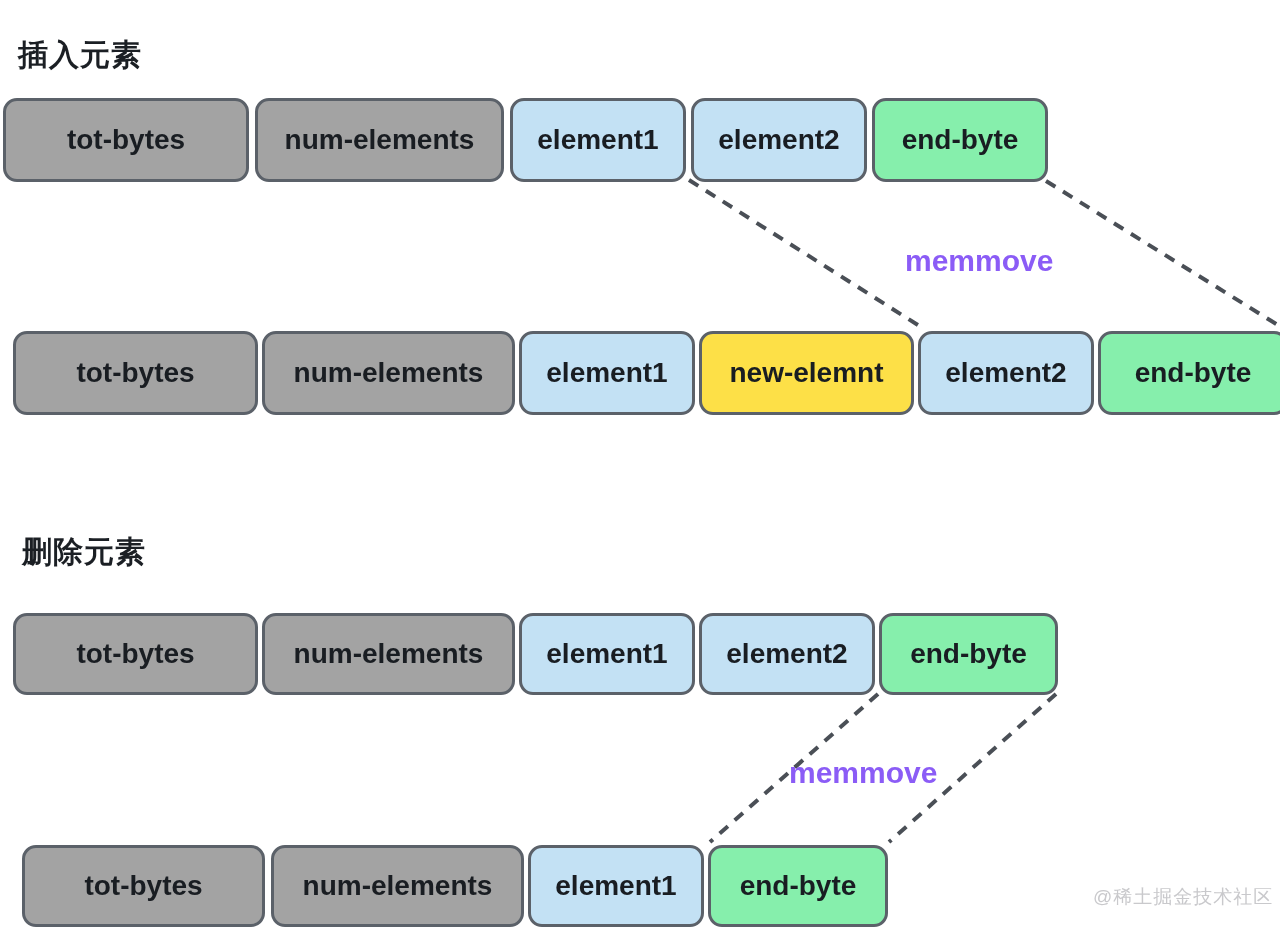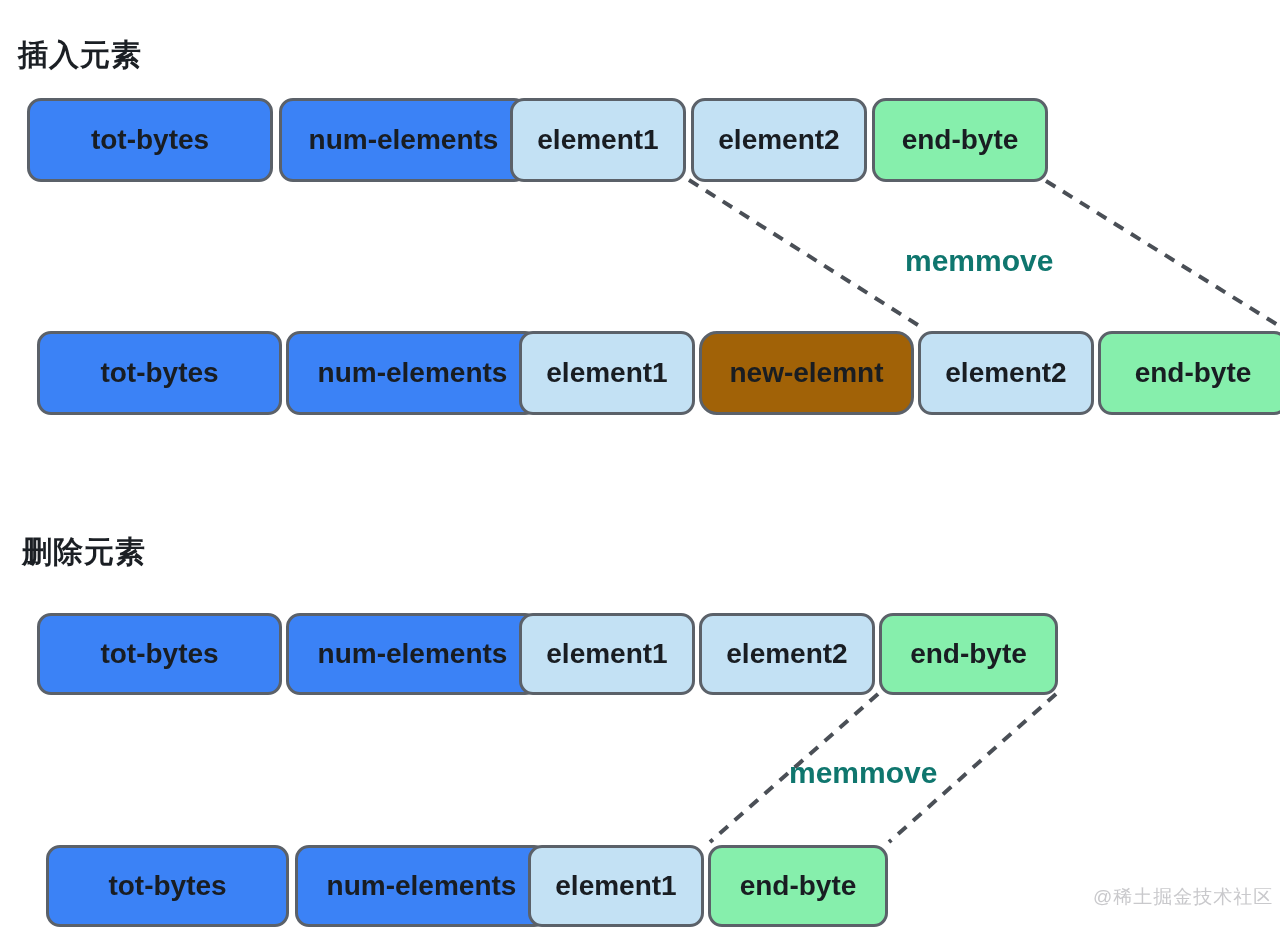--- a/index.html
+++ b/index.html
@@ -41,41 +41,41 @@
     border: 3px solid #5b6169;
     border-radius: 14px;
     display: flex;
     align-items: center;
     justify-content: center;
     font-weight: 700;
     color: #191d22;
     white-space: nowrap;
     overflow: hidden;
   }
-  .cell.mint  { background: #3b82f6; margin-left: 24px; }
+  .cell.mint  { background: #a3a3a3; }
   .cell.blue  { background: #c3e1f4; text-align: center; }
   .cell.rose  { background: #86efac; }
-  .cell.pink  { background: #a16207; border-radius: 18px; }
+  .cell.pink  { background: #fde047; }
 
   
   .connectors {
     position: absolute;
     left: 0;
     top: 0;
     width: 1280px;
     height: 928px;
     pointer-events: none;
   }
 
   
   .memmove-label {
     position: absolute;
     font-size: 30px;
     font-weight: 700;
-    color: #0f766e;
+    color: #8b5cf6;
     white-space: nowrap;
     line-height: 1;
   }
 
   
   .watermark {
     position: absolute;
     font-size: 19px;
     font-weight: 400;
     color: #c9c9cc;

